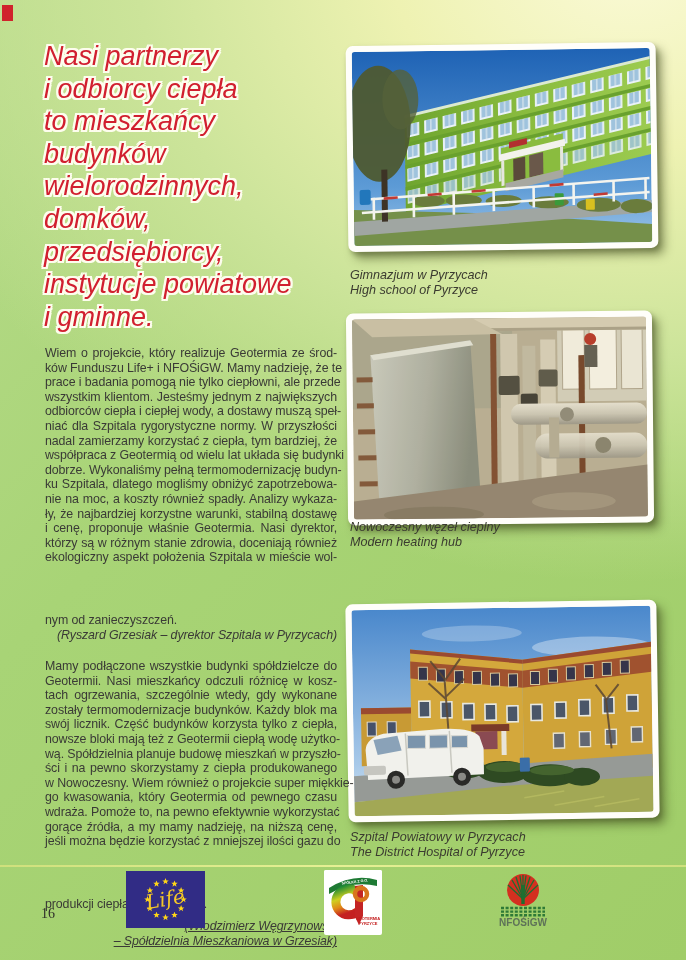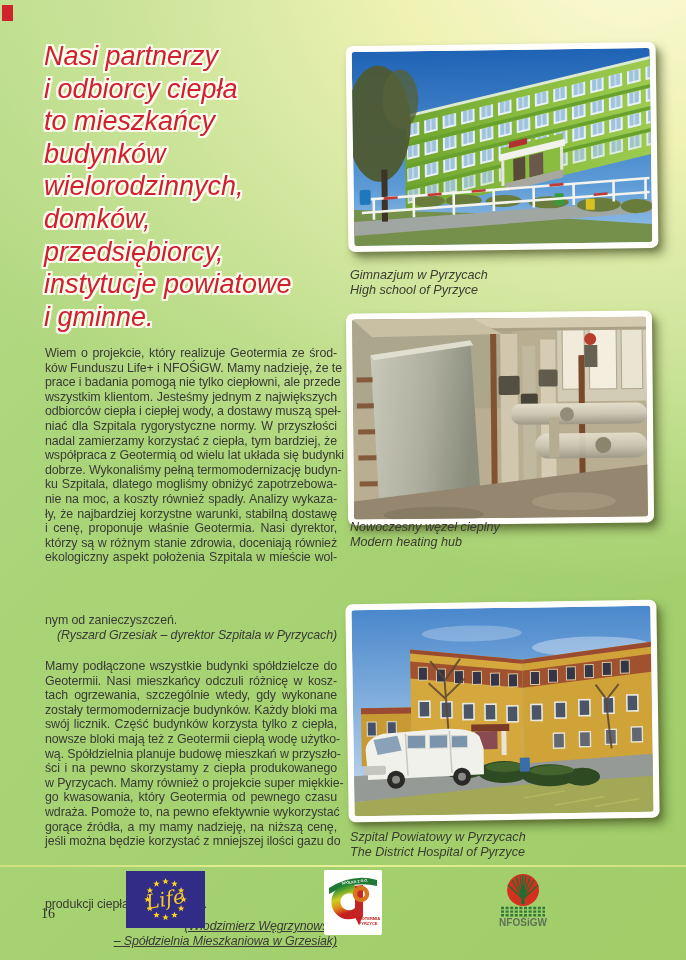--- a/index.html
+++ b/index.html
@@ -369,26 +369,26 @@
         <div class="jline">i cenę, proponuje właśnie Geotermia. Nasi dyrektor,</div>
         <div class="jline">którzy są w różnym stanie zdrowia, doceniają również</div>
         <div class="jline">ekologiczny aspekt położenia Szpitala w mieście wol-</div>
         <div class="jline last">nym od zanieczyszczeń.</div>
       </div>
     <div class="attr1">(Ryszard Grzesiak – dyrektor Szpitala w Pyrzycach)</div>
     <div class="p2">
         <div class="jline">Mamy podłączone wszystkie budynki spółdzielcze do</div>
         <div class="jline">Geotermii. Nasi mieszkańcy odczuli różnicę w kosz-</div>
         <div class="jline">tach ogrzewania, szczególnie wtedy, gdy wykonane</div>
-        <div class="jline">zostały termomodernizacje budynków. Każdy bloki ma</div>
+        <div class="jline">zostały termomodernizacje budynków. Każdy blok ma</div>
         <div class="jline">swój licznik. Część budynków korzysta tylko z ciepła,</div>
         <div class="jline">nowsze bloki mają też z Geotermii ciepłą wodę użytko-</div>
         <div class="jline">wą. Spółdzielnia planuje budowę mieszkań w przyszło-</div>
         <div class="jline">ści i na pewno skorzystamy z ciepła produkowanego</div>
-        <div class="jline">w Pyrzycach. Mamy również o projekcie super miękkie-</div>
+        <div class="jline">w Nowoczesny. Wiem również o projekcie super miękkie-</div>
         <div class="jline">go kwasowania, który Geotermia od pewnego czasu</div>
         <div class="jline">wdraża. Pomoże to, na pewno efektywnie wykorzystać</div>
         <div class="jline">gorące źródła, a my mamy nadzieję, na niższą cenę,</div>
         <div class="jline">jeśli można będzie korzystać z mniejszej ilości gazu do</div>
         <div class="jline last">produkcji ciepła w przyszłości.</div>
       </div>
     <div class="attr2">
         <div class="attr2-line">(Włodzimierz Węgrzynowski</div>
         <div class="attr2-line last">– Spółdzielnia Mieszkaniowa w Grzesiak)</div>
       </div>

